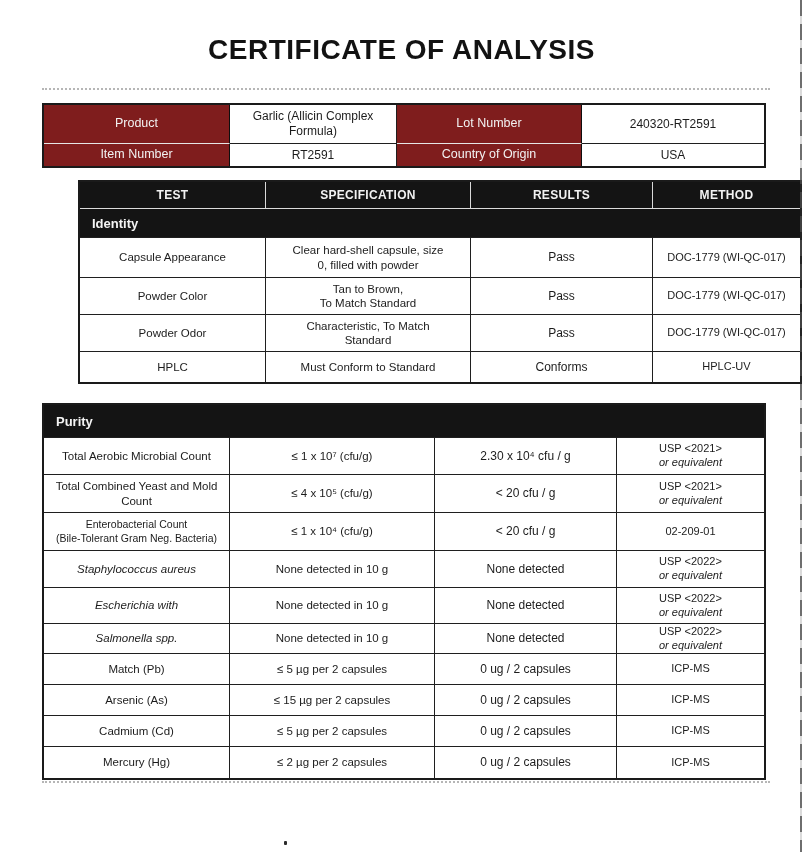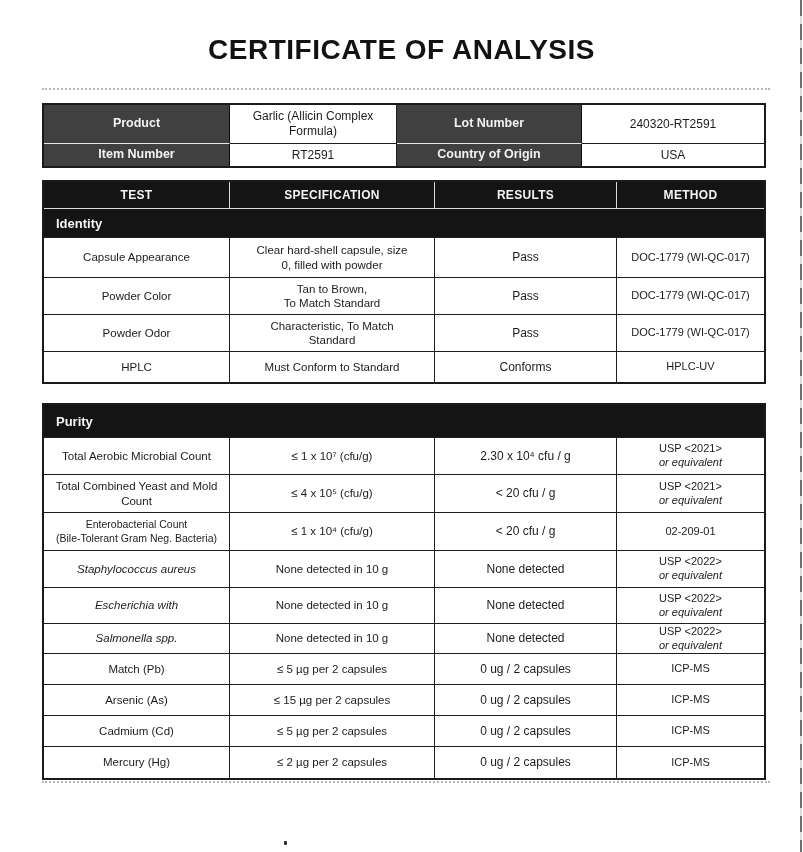--- a/index.html
+++ b/index.html
@@ -51,23 +51,23 @@
     border-right: 1.5px solid #1f1f1f;
     border-bottom: 1.5px solid #1f1f1f;
     padding: 2px 6px;
     white-space: pre-line;
     line-height: 1.25;
   }
   .cell:last-child, .cell.col-last { border-right: none; }
   .row-last { border-bottom: none; }
 
   .black-cell {
-    background: #404040;
+    background: #7f1d1d;
     color: #f2f2f2;
-    font-weight: bold;
+    font-weight: normal;
     border-right: 1.5px solid #0e0e0e;
     border-bottom: 1.5px solid #e6e6e6;
   }
 
   
   .info-table {
     top: 103px;
     grid-template-columns: 186px 167px 185px 182px;
     grid-template-rows: 39px 22px;
     font-size: 12px;
@@ -142,21 +142,21 @@
 Formula)</div>
     <div class="cell black-cell">Lot Number</div>
     <div class="cell col-last">240320-RT2591</div>
 
     <div class="cell black-cell row2">Item Number</div>
     <div class="cell row2">RT2591</div>
     <div class="cell black-cell row2">Country of Origin</div>
     <div class="cell row2 col-last">USA</div>
   </div>
 
-  <div class="grid-table tests-table identity-table" style="grid-template-rows: 27px 29px 40px 37px 37px 30px;">
+  <div class="grid-table tests-table identity-table" style="grid-template-rows: 27px 29px 40px 37px 37px 30px; margin-left: 36px;">
 
     <div class="cell thead-cell">TEST</div>
     <div class="cell thead-cell">SPECIFICATION</div>
     <div class="cell thead-cell">RESULTS</div>
     <div class="cell thead-cell col-last">METHOD</div>
 
     <div class="section-bar">Identity</div>
 
     <div class="cell test-col">Capsule Appearance</div>
     <div class="cell spec-col">Clear hard-shell capsule, size

